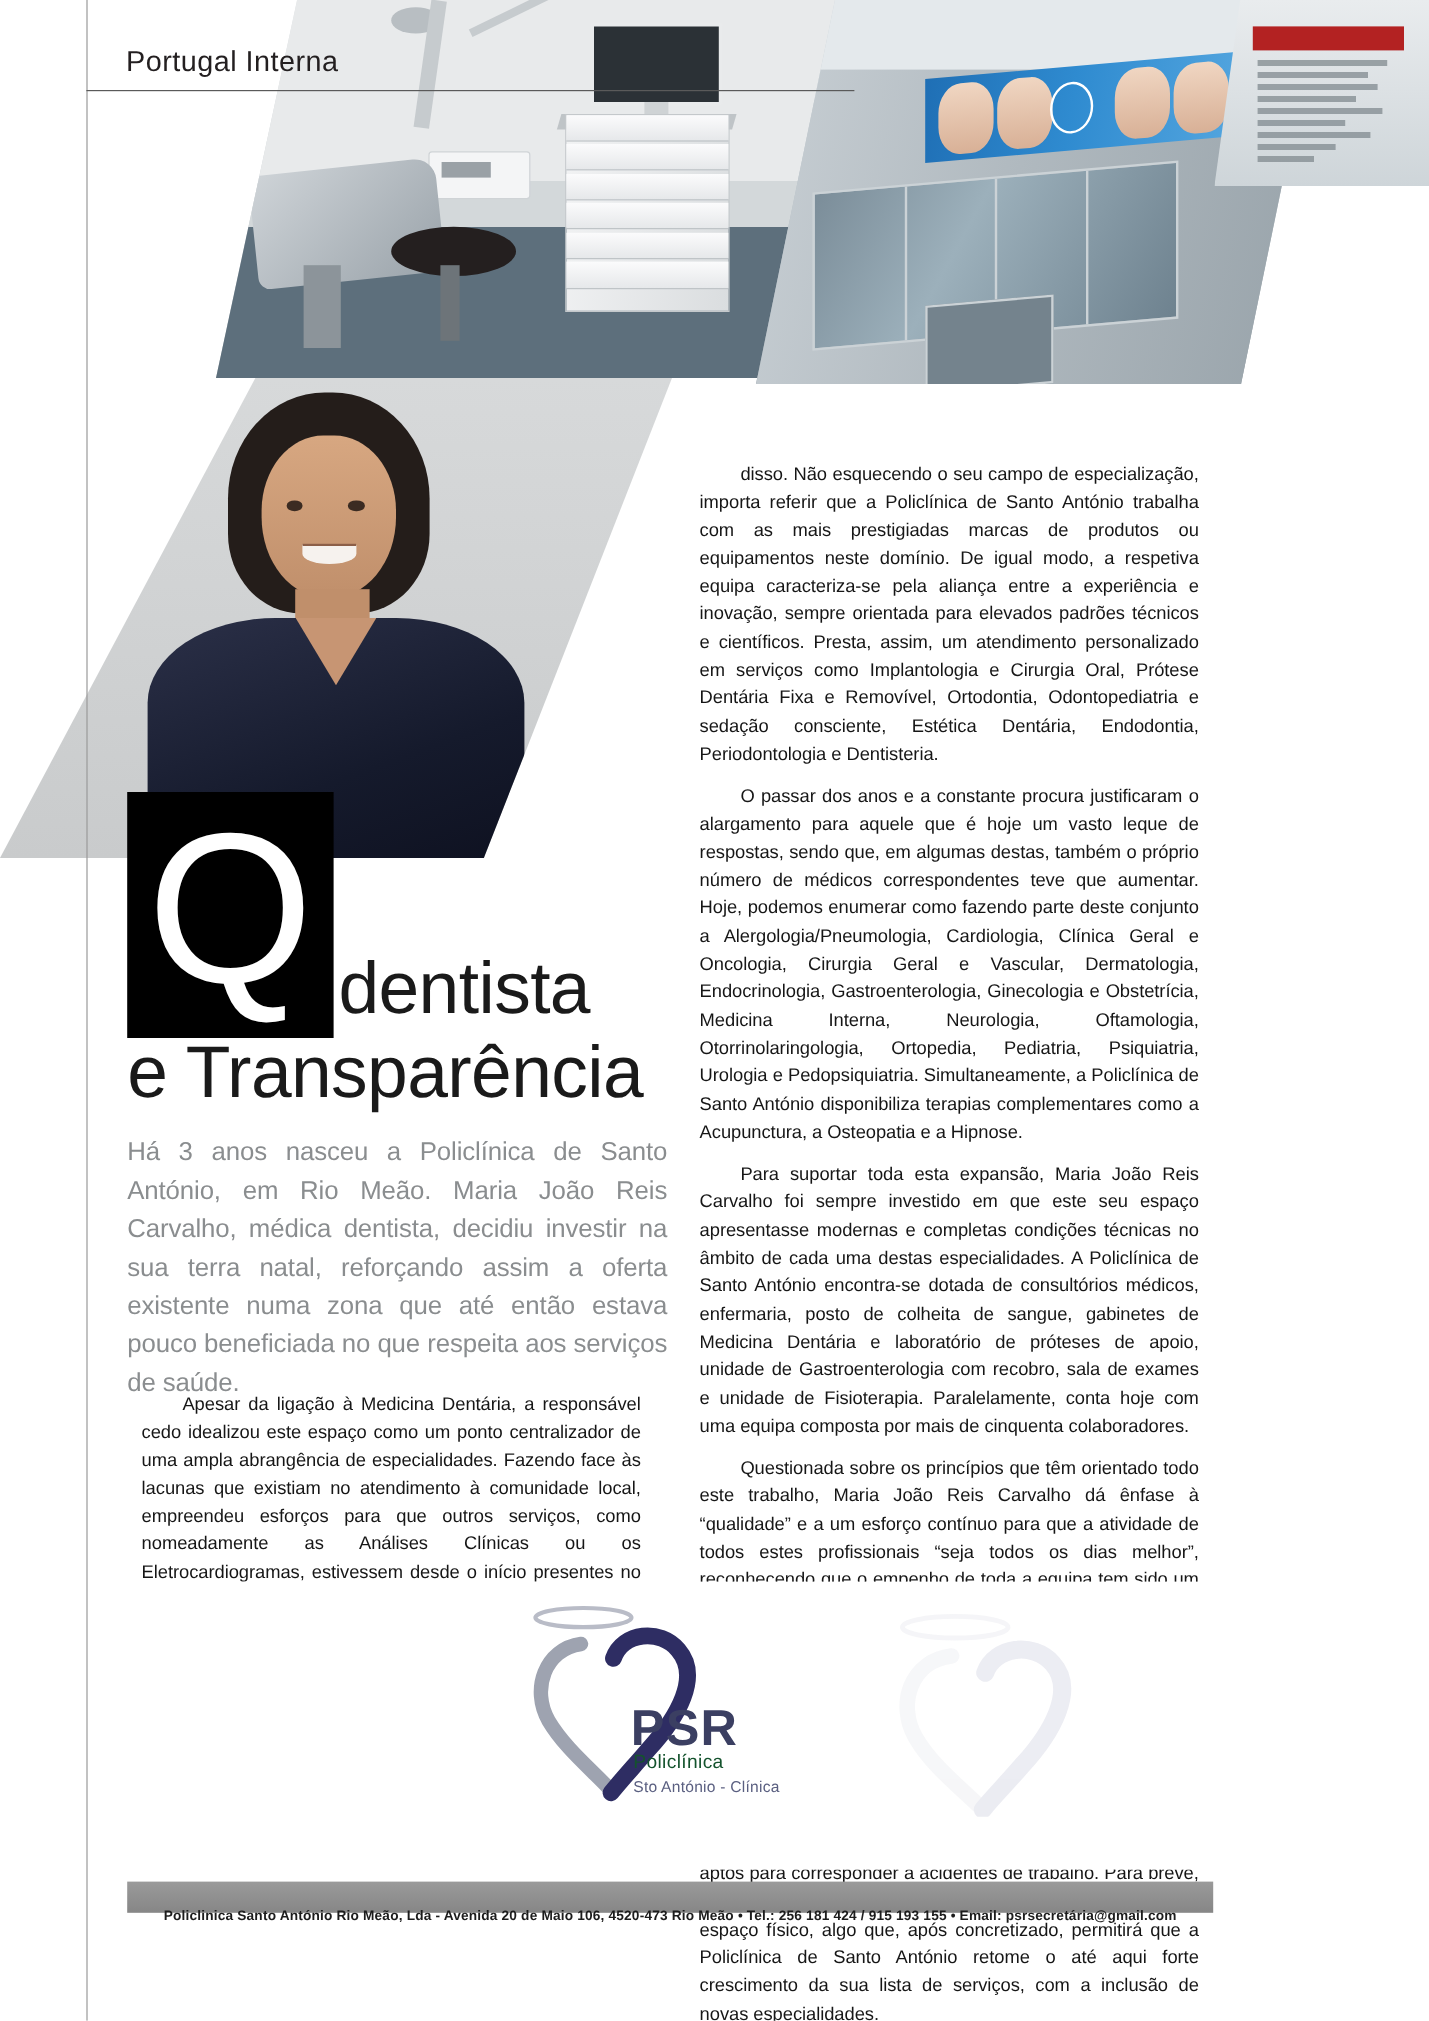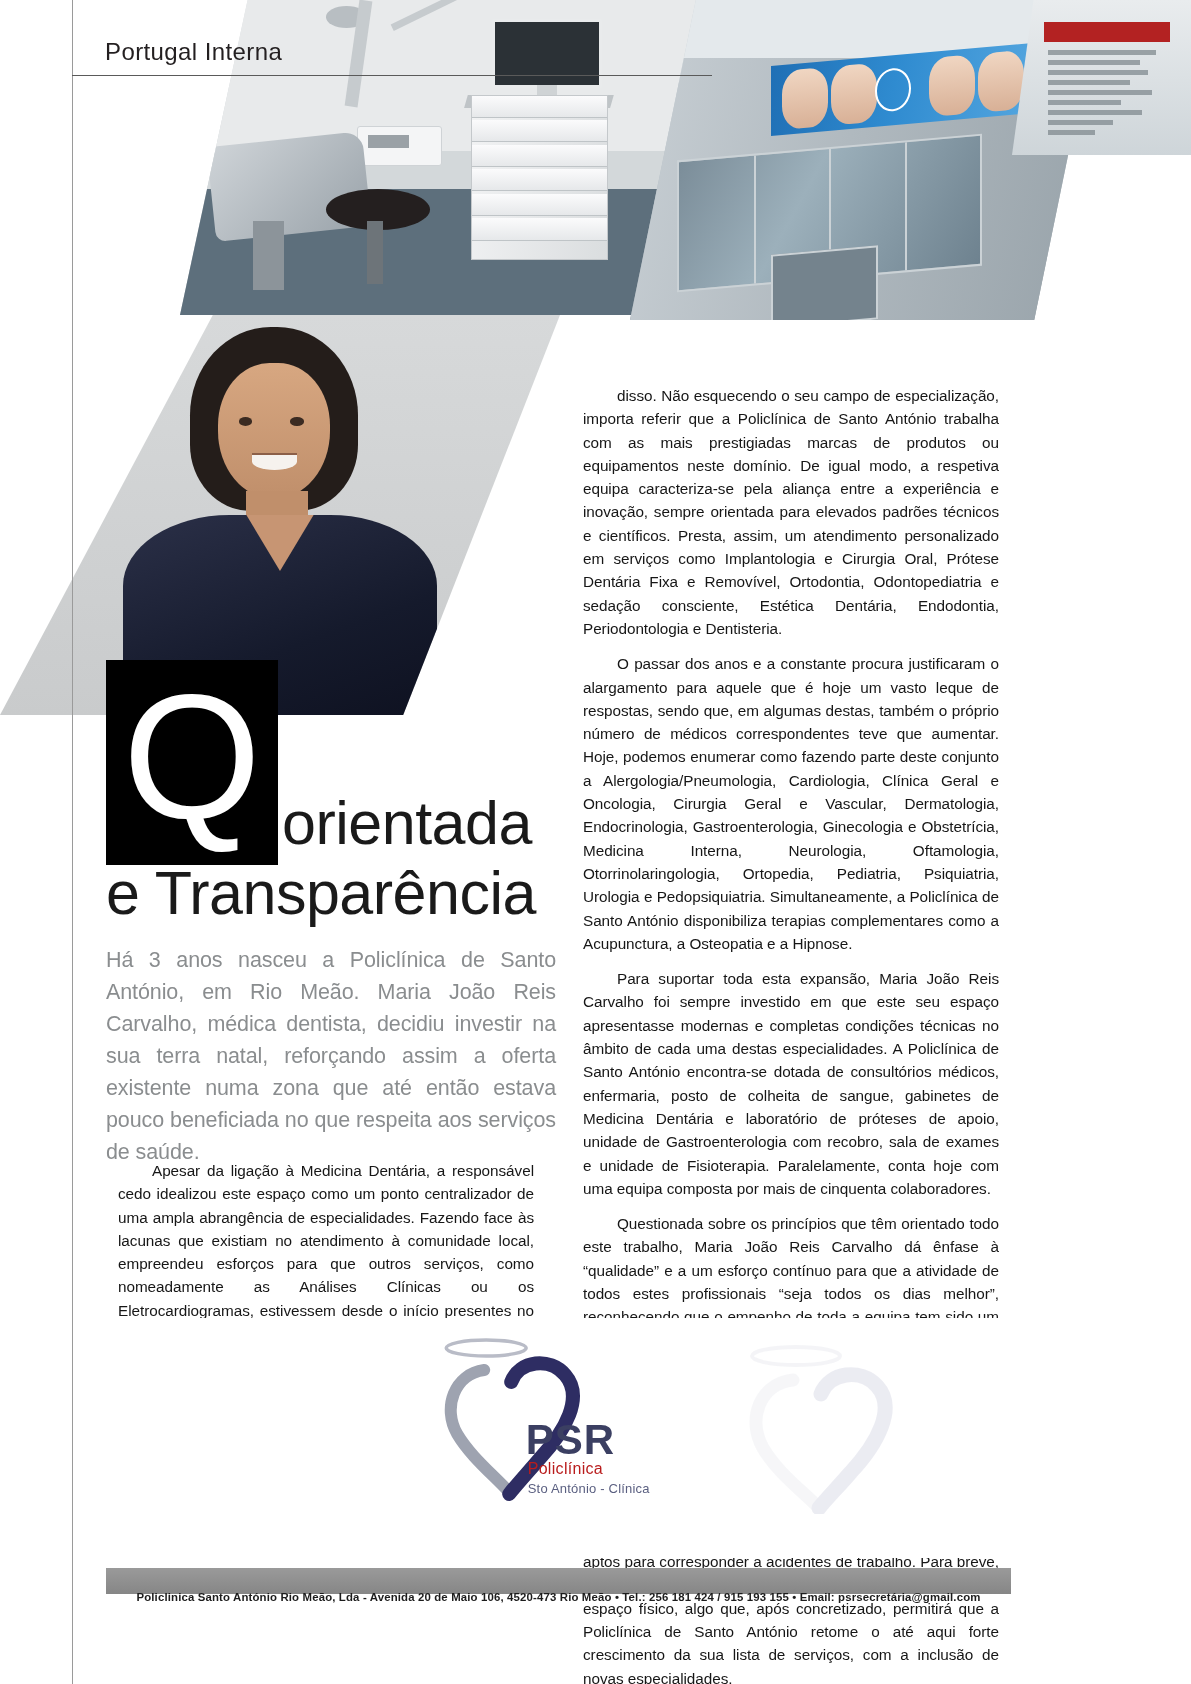--- a/index.html
+++ b/index.html
@@ -380,21 +380,21 @@
     font-size: 42px;
     font-weight: 700;
     color: #3b3f62;
     letter-spacing: 1px;
   }
   .logo-sub1 {
     position: absolute;
     left: 120px;
     top: 130px;
     font-size: 16px;
-    color: #b91c1c;
+    color: #14532d;
     letter-spacing: .3px;
   }
   .logo-sub2 {
     position: absolute;
     left: 120px;
     top: 151px;
     font-size: 13px;
     color: #5a5f80;
     letter-spacing: .2px;
   }
@@ -500,21 +500,21 @@
   <div class="spine-rule"></div>
 
   <div class="runhead">
     <div class="runhead-text">Portugal Interna</div>
     <div class="runhead-rule"></div>
   </div>
 
   <div class="headline-block">
     <div class="dropcap-box"></div>
     <div class="dropcap-letter">Q</div>
-    <div class="headline-line1">orientada</div>
+    <div class="headline-line1">dentista</div>
     <div class="headline-line2">e Transparência</div>
   </div>
 
   <div class="standfirst">Há 3 anos nasceu a Policlínica de Santo António, em Rio Meão. Maria João Reis Carvalho, médica dentista, decidiu investir na sua terra natal, reforçando assim a oferta existente numa zona que até então estava pouco beneficiada no que respeita aos serviços de saúde.</div>
 
   <div class="col col-left">
     <p>Apesar da ligação à Medicina Dentária, a responsável cedo idealizou este espaço como um ponto centralizador de uma ampla abrangência de especialidades. Fazendo face às lacunas que existiam no atendimento à comunidade local, empreendeu esforços para que outros serviços, como nomeadamente as Análises Clínicas ou os Eletrocardiogramas, estivessem desde o início presentes no trabalho desta Policlínica. Outras áreas como a Enfermagem, a Clínica Geral, a Pediatria ou a Ginecologia foram igualmente exemplos</p>
   </div>
 
   <div class="col col-right">

